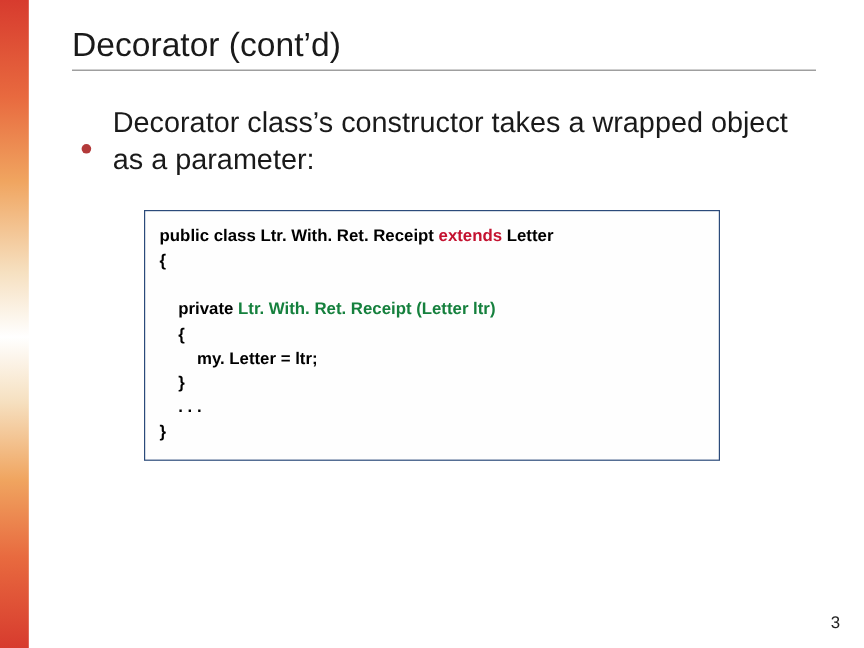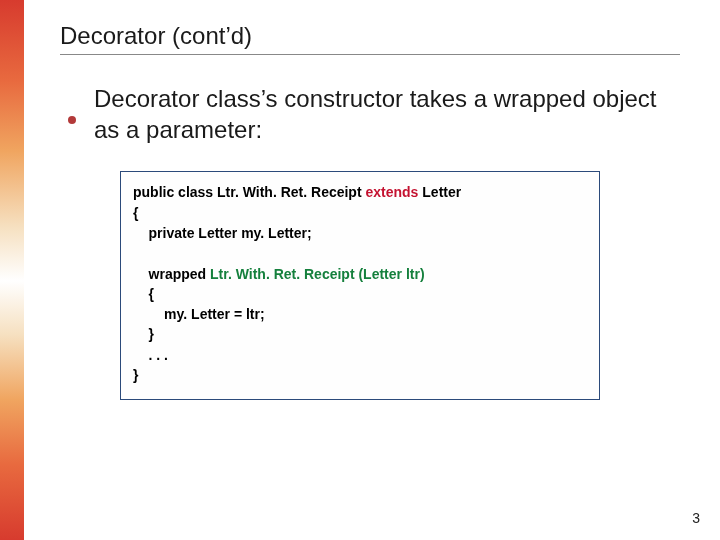--- a/index.html
+++ b/index.html
@@ -28,21 +28,21 @@
       #d73b2e 100%
     );
   }
   .slide {
     position: absolute;
     left: 60px;
     top: 22px;
     width: 620px;
   }
   .title {
-    font-size: 24px;
+    font-size: 28px;
     font-weight: normal;
     color: #1a1a1a;
     margin-bottom: 28px;
     border-bottom: 1px solid #888;
     padding-bottom: 4px;
   }
   .bullet-row {
     display: flex;
     align-items: center;
     margin-left: 8px;
@@ -95,23 +95,22 @@
   <h1 class="title">Decorator (cont’d)</h1>
 
   <div class="bullet-row">
     <div class="bullet-dot"></div>
     <div class="bullet-text">Decorator class’s constructor takes a wrapped object as a parameter:</div>
   </div>
 
   <div class="code-box">
     <div class="l"><span class="bold">public class Ltr. With. Ret. Receipt </span><span class="kw-red">extends</span><span class="bold"> Letter</span></div>
     <div class="l bold">{</div>
-    <div class="l bold">    private Letter my. Letter;</div>
     <div class="l"> </div>
-    <div class="l"><span class="bold">    wrapped </span><span class="kw-blue">Ltr. With. Ret. Receipt (Letter ltr)</span></div>
+    <div class="l"><span class="bold">    private </span><span class="kw-blue">Ltr. With. Ret. Receipt (Letter ltr)</span></div>
     <div class="l bold">    {</div>
     <div class="l bold">        my. Letter = ltr;</div>
     <div class="l bold">    }</div>
     <div class="l bold">    . . .</div>
     <div class="l bold">}</div>
   </div>
 
 </div>
 
 <div class="page-num">3</div>

